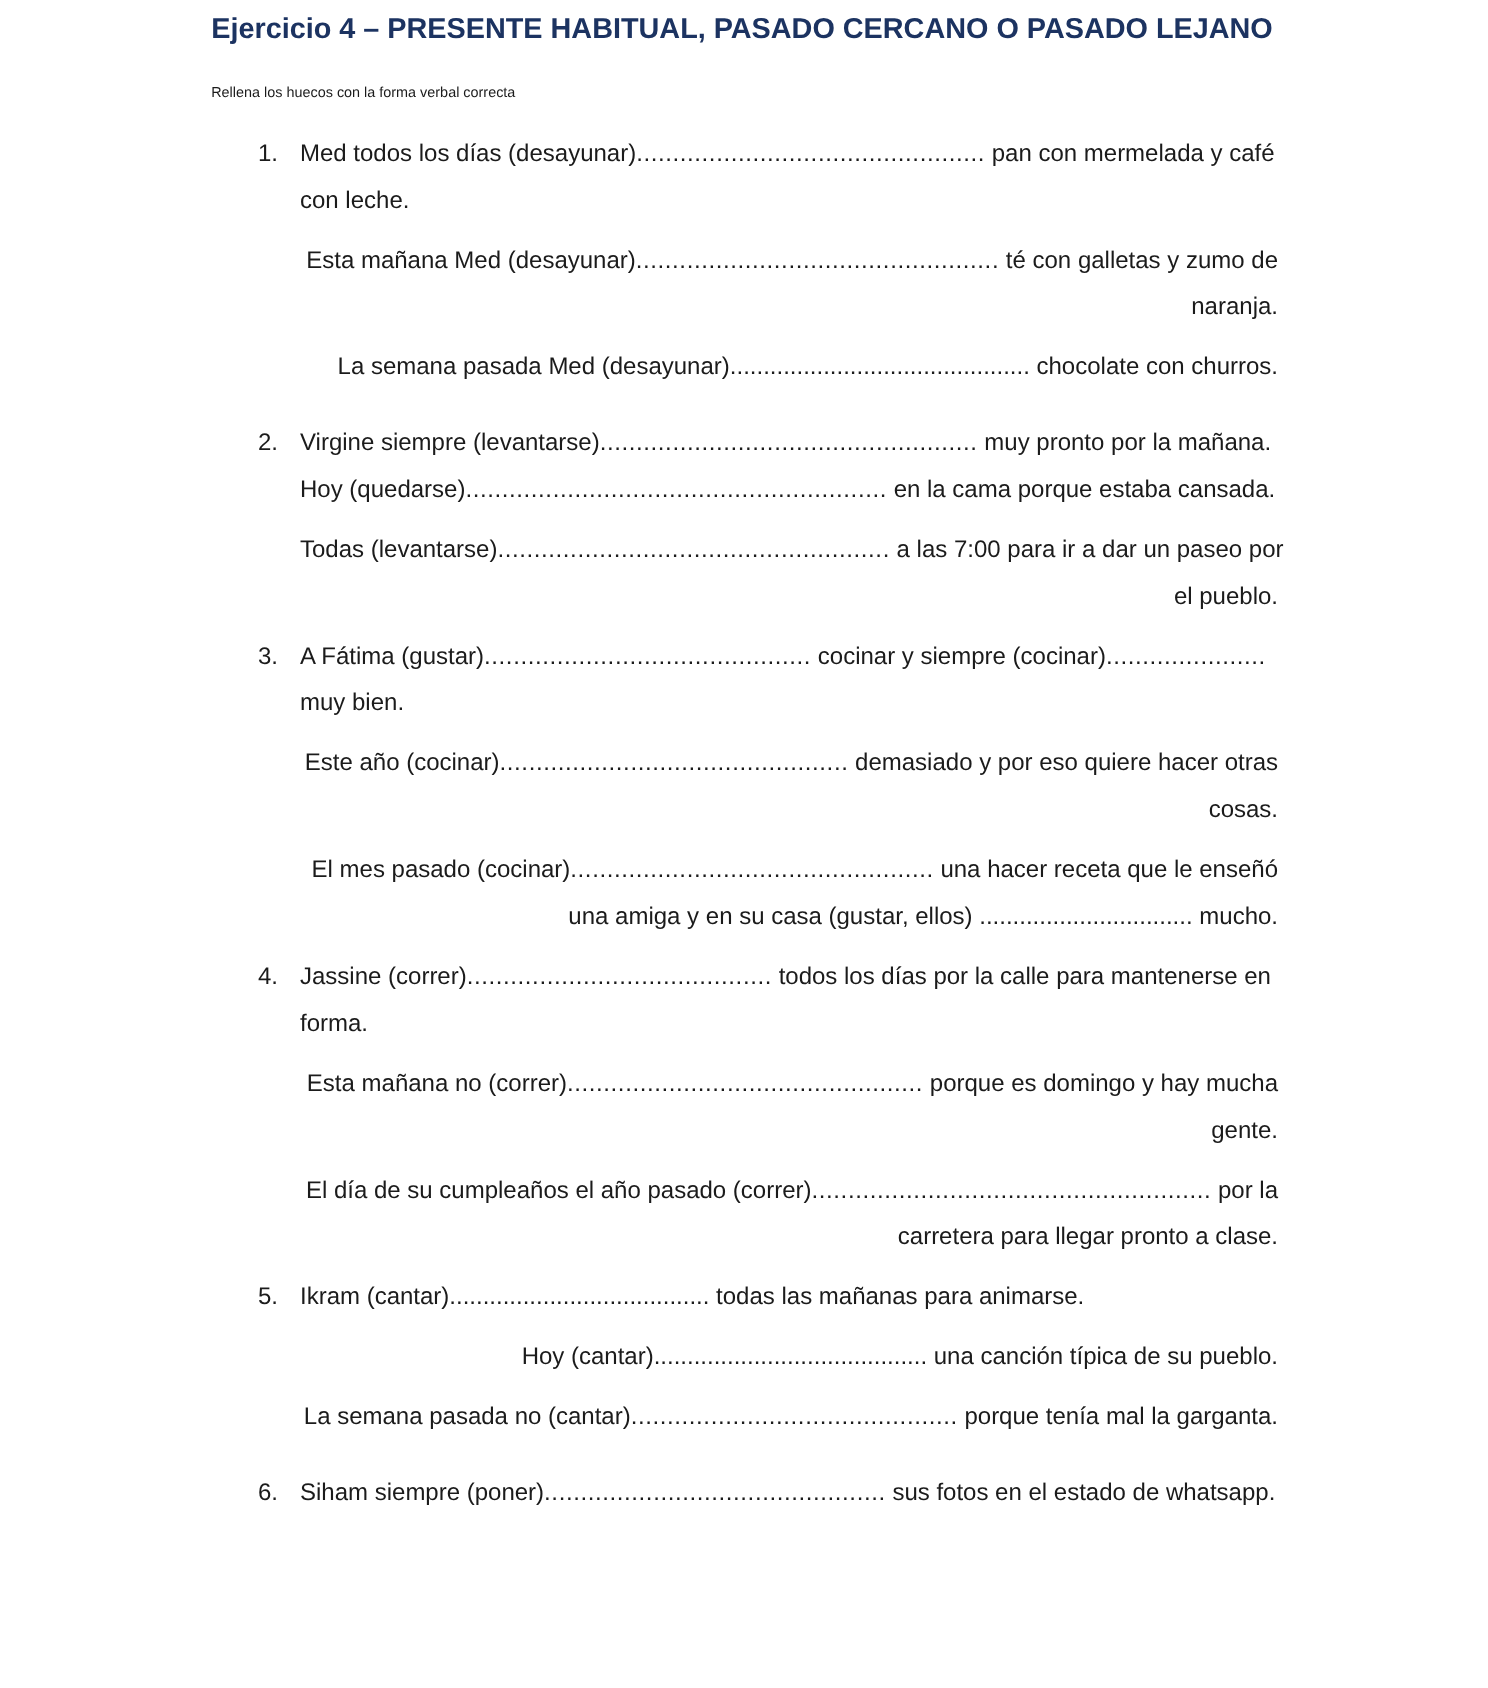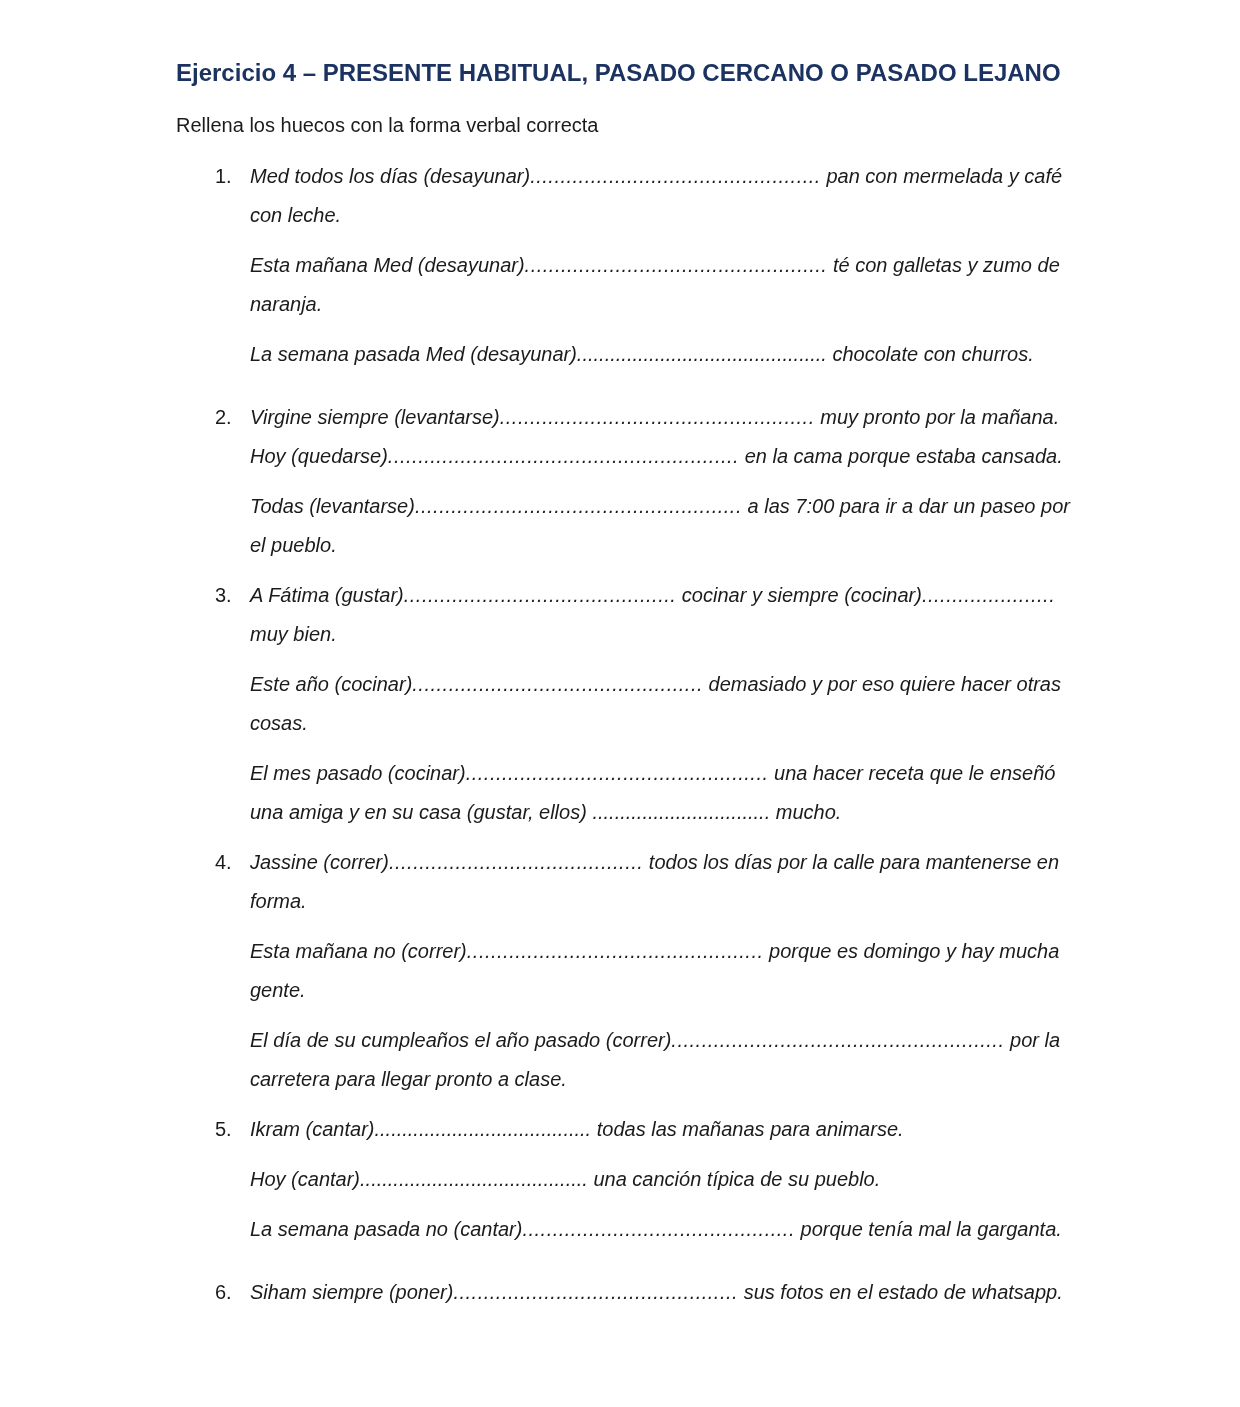--- a/index.html
+++ b/index.html
@@ -3,36 +3,36 @@
 <meta charset="utf-8">
 <style>
   html, body { margin: 0; padding: 0; }
   body {
     width: 1240px; height: 1407px;
     background: #ffffff;
     font-family: "Liberation Sans", sans-serif;
     color: #1b1b1b;
     overflow: hidden;
   }
-  .page { padding: 8px 175px 0 176px; margin-top: 48px; }
+  .page { padding: 8px 175px 0 176px; }
   .title {
     font-size: 24px; line-height: 34px; font-weight: bold;
     color: #1c3361; margin: 0;
   }
   .instruction {
-    font-size: 20px; line-height: 39px;
+    font-size: 12px; line-height: 39px;
     margin: 16px 0 0 0;
   }
   .items { margin-top: 12px; font-size: 20px; line-height: 39px; }
   .item { display: flex; padding-left: 39px; }
   .item + .item { margin-top: 11px; }
   .item.gap-lg { margin-top: 24px; }
   .num { flex: 0 0 35px; }
-  .body-col { flex: 1 1 auto; min-width: 0; font-style: italic; }
-  .para + .para { margin-top: 11px; }
+  .body-col { flex: 1 1 auto; min-width: 0; }
+  .para + .para { margin-top: 11px; text-align: right; }
   .line { white-space: pre; }
   .seg, .leader { white-space: pre; }
   .leader { letter-spacing: 0.5px; }
 </style>
 </head>
 <body>
 
 <div class="page">
   <h1 class="title">Ejercicio 4 – PRESENTE HABITUAL, PASADO CERCANO O PASADO LEJANO</h1>
   <div class="instruction">Rellena los huecos con la forma verbal correcta</div>

